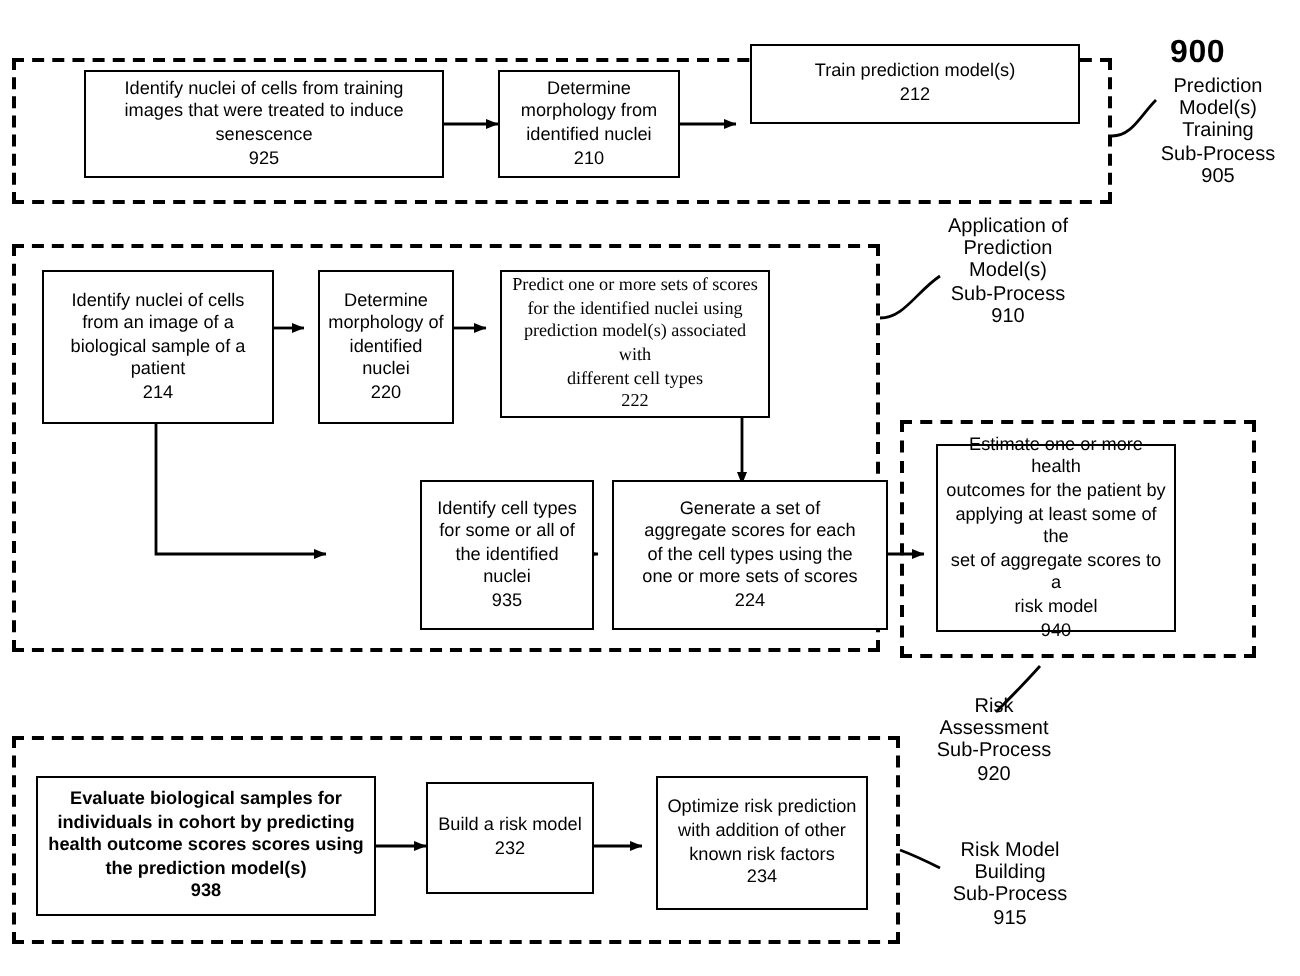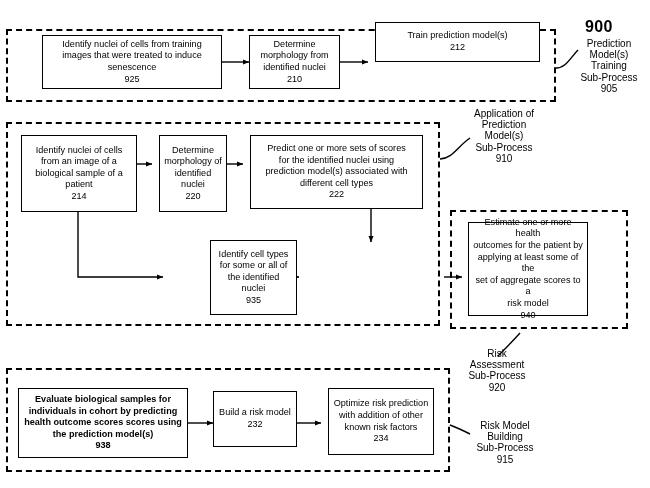--- a/index.html
+++ b/index.html
@@ -140,36 +140,43 @@
   </div>
 
   <div class="node" style="left:159px; top:135px; width:68px; height:77px;">
     <span class="node-text">Determine
 morphology of
 identified
 nuclei
 220</span>
   </div>
 
-  <div class="node" style="left:250px; top:135px; width:173px; height:74px;">
+  <div class="node" style="left:250px; top:135px; width:135px; height:74px;font-family:Liberation Serif, serif;">
     <span class="node-text">Predict one or more sets of scores
 for the identified nuclei using
 prediction model(s) associated with
 different cell types
 222</span>
   </div>
 
   <div class="node" style="left:170px; top:240px; width:87px; height:75px;margin-left:40px;">
     <span class="node-text">Identify cell types
 for some or all of
 the identified
 nuclei
 935</span>
   </div>
 
+  <div class="node" style="left:306px; top:240px; width:138px; height:75px;">
+    <span class="node-text">Generate a set of
+aggregate scores for each
+of the cell types using the
+one or more sets of scores
+224</span>
+  </div>
 
   <div class="node" style="left:468px; top:222px; width:120px; height:94px;">
     <span class="node-text">Estimate one or more health
 outcomes for the patient by
 applying at least some of the
 set of aggregate scores to a
 risk model
 940</span>
   </div>
 

